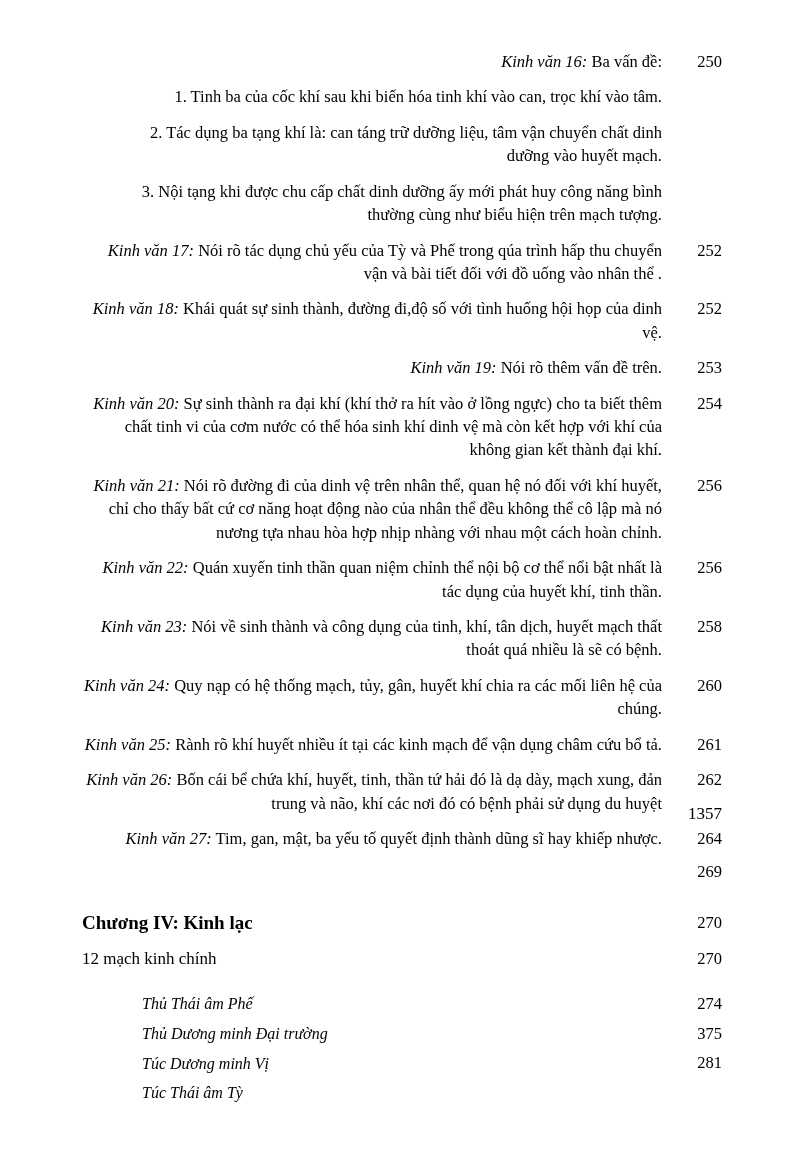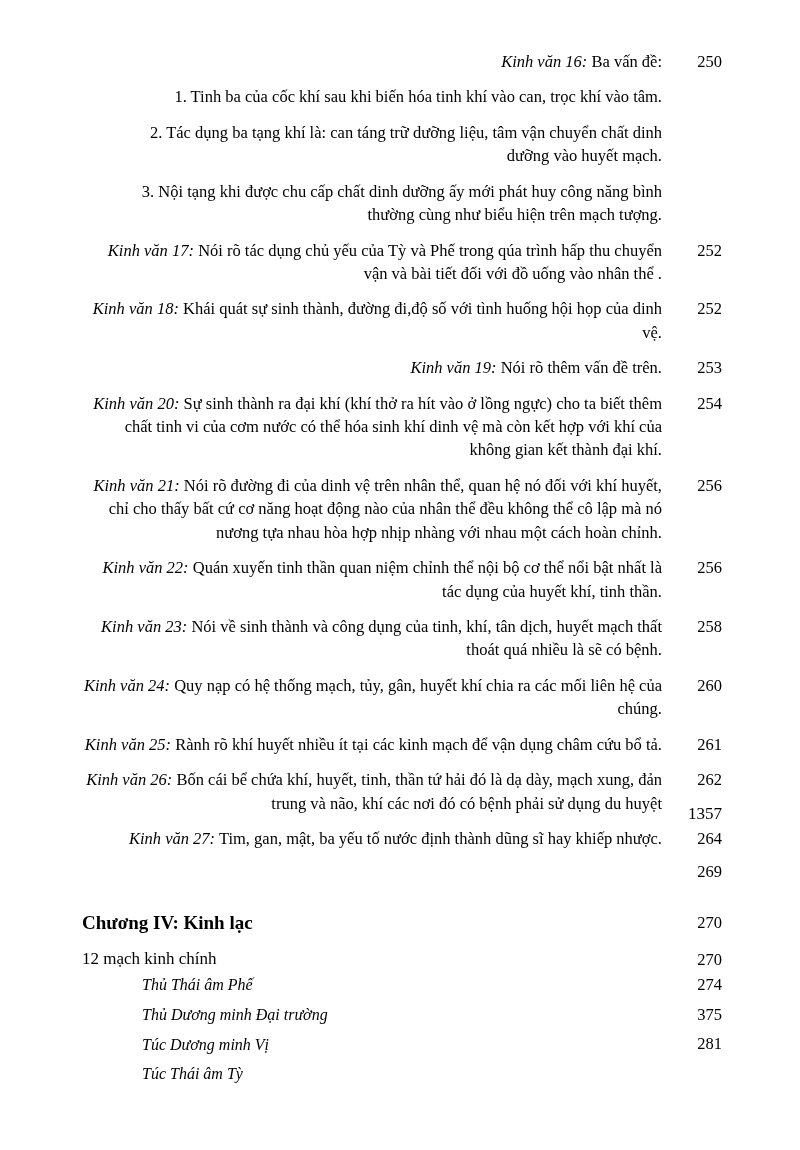--- a/index.html
+++ b/index.html
@@ -69,22 +69,22 @@
   }
   .chapter .page-num {
     flex: 0 0 52px;
     text-align: right;
     font-size: 16.5px;
     line-height: 1.6;
     padding-left: 8px;
   }
   .plain {
     display: flex;
-    align-items: flex-end;
-    margin-bottom: 1px;
+    align-items: center;
+    margin-bottom: 20px;
   }
   .plain .body {
     flex: 1 1 auto;
     font-size: 17px;
     text-align: left;
     line-height: 1.45;
   }
   .plain .page-num {
     flex: 0 0 52px;
     text-align: right;
@@ -188,21 +188,21 @@
       </div>
       <div class="entry">
         <div class="body"><span class="lead">Kinh văn 25:</span><span> Rành rõ khí huyết nhiều ít tại các kinh mạch để vận dụng châm cứu bổ tả.</span></div>
         <div class="page-num">261</div>
       </div>
       <div class="entry">
         <div class="body"><span class="lead">Kinh văn 26:</span><span> Bốn cái bể chứa khí, huyết, tinh, thần tứ hải đó là dạ dày, mạch xung, đản trung và não, khí các nơi đó có bệnh phải sử dụng du huyệt</span></div>
         <div class="page-num">262</div>
       </div>
       <div class="entry">
-        <div class="body"><span class="lead">Kinh văn 27:</span><span> Tim, gan, mật, ba yếu tố nước định thành dũng sĩ hay khiếp nhược.</span></div>
+        <div class="body"><span class="lead">Kinh văn 27:</span><span> Tim, gan, mật, ba yếu tố quyết định thành dũng sĩ hay khiếp nhược.</span></div>
         <div class="page-num">264</div>
       </div>
       <div class="orphan-num">
         <div class="page-num">269</div>
       </div>
       <div class="chapter">
         <div class="body"><span>Chương IV: Kinh lạc</span></div>
         <div class="page-num">270</div>
       </div>
       <div class="plain">

